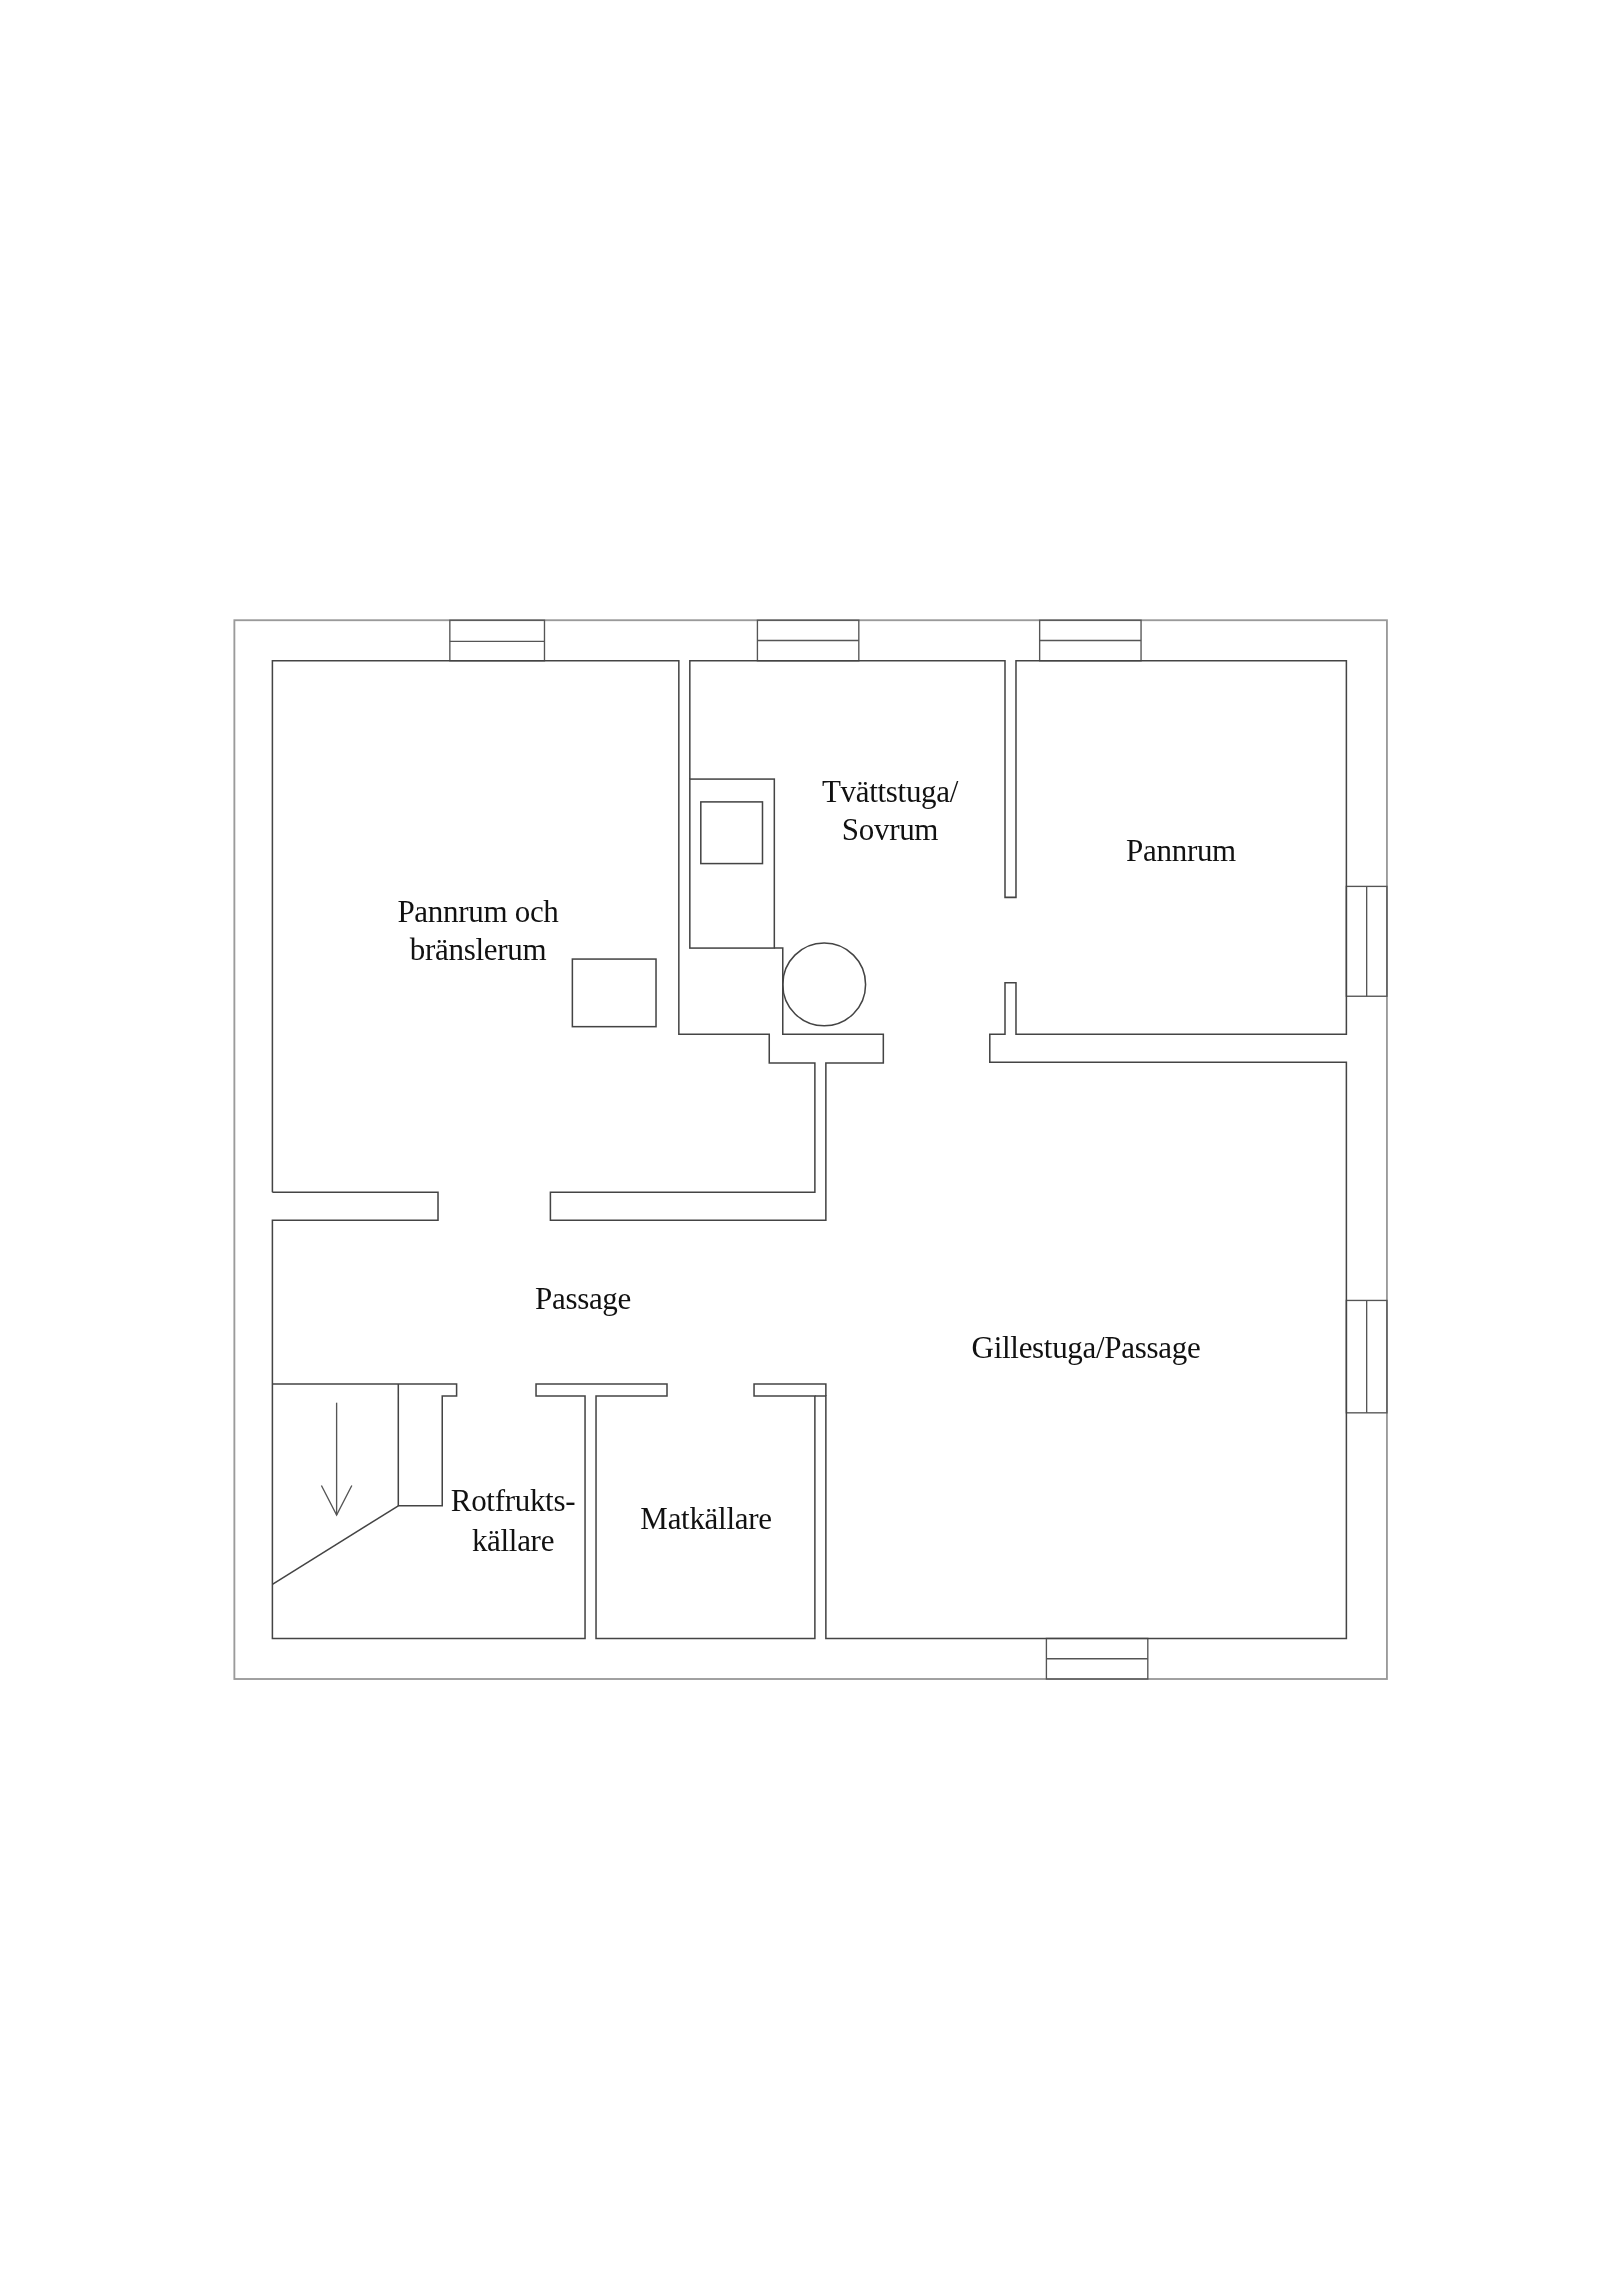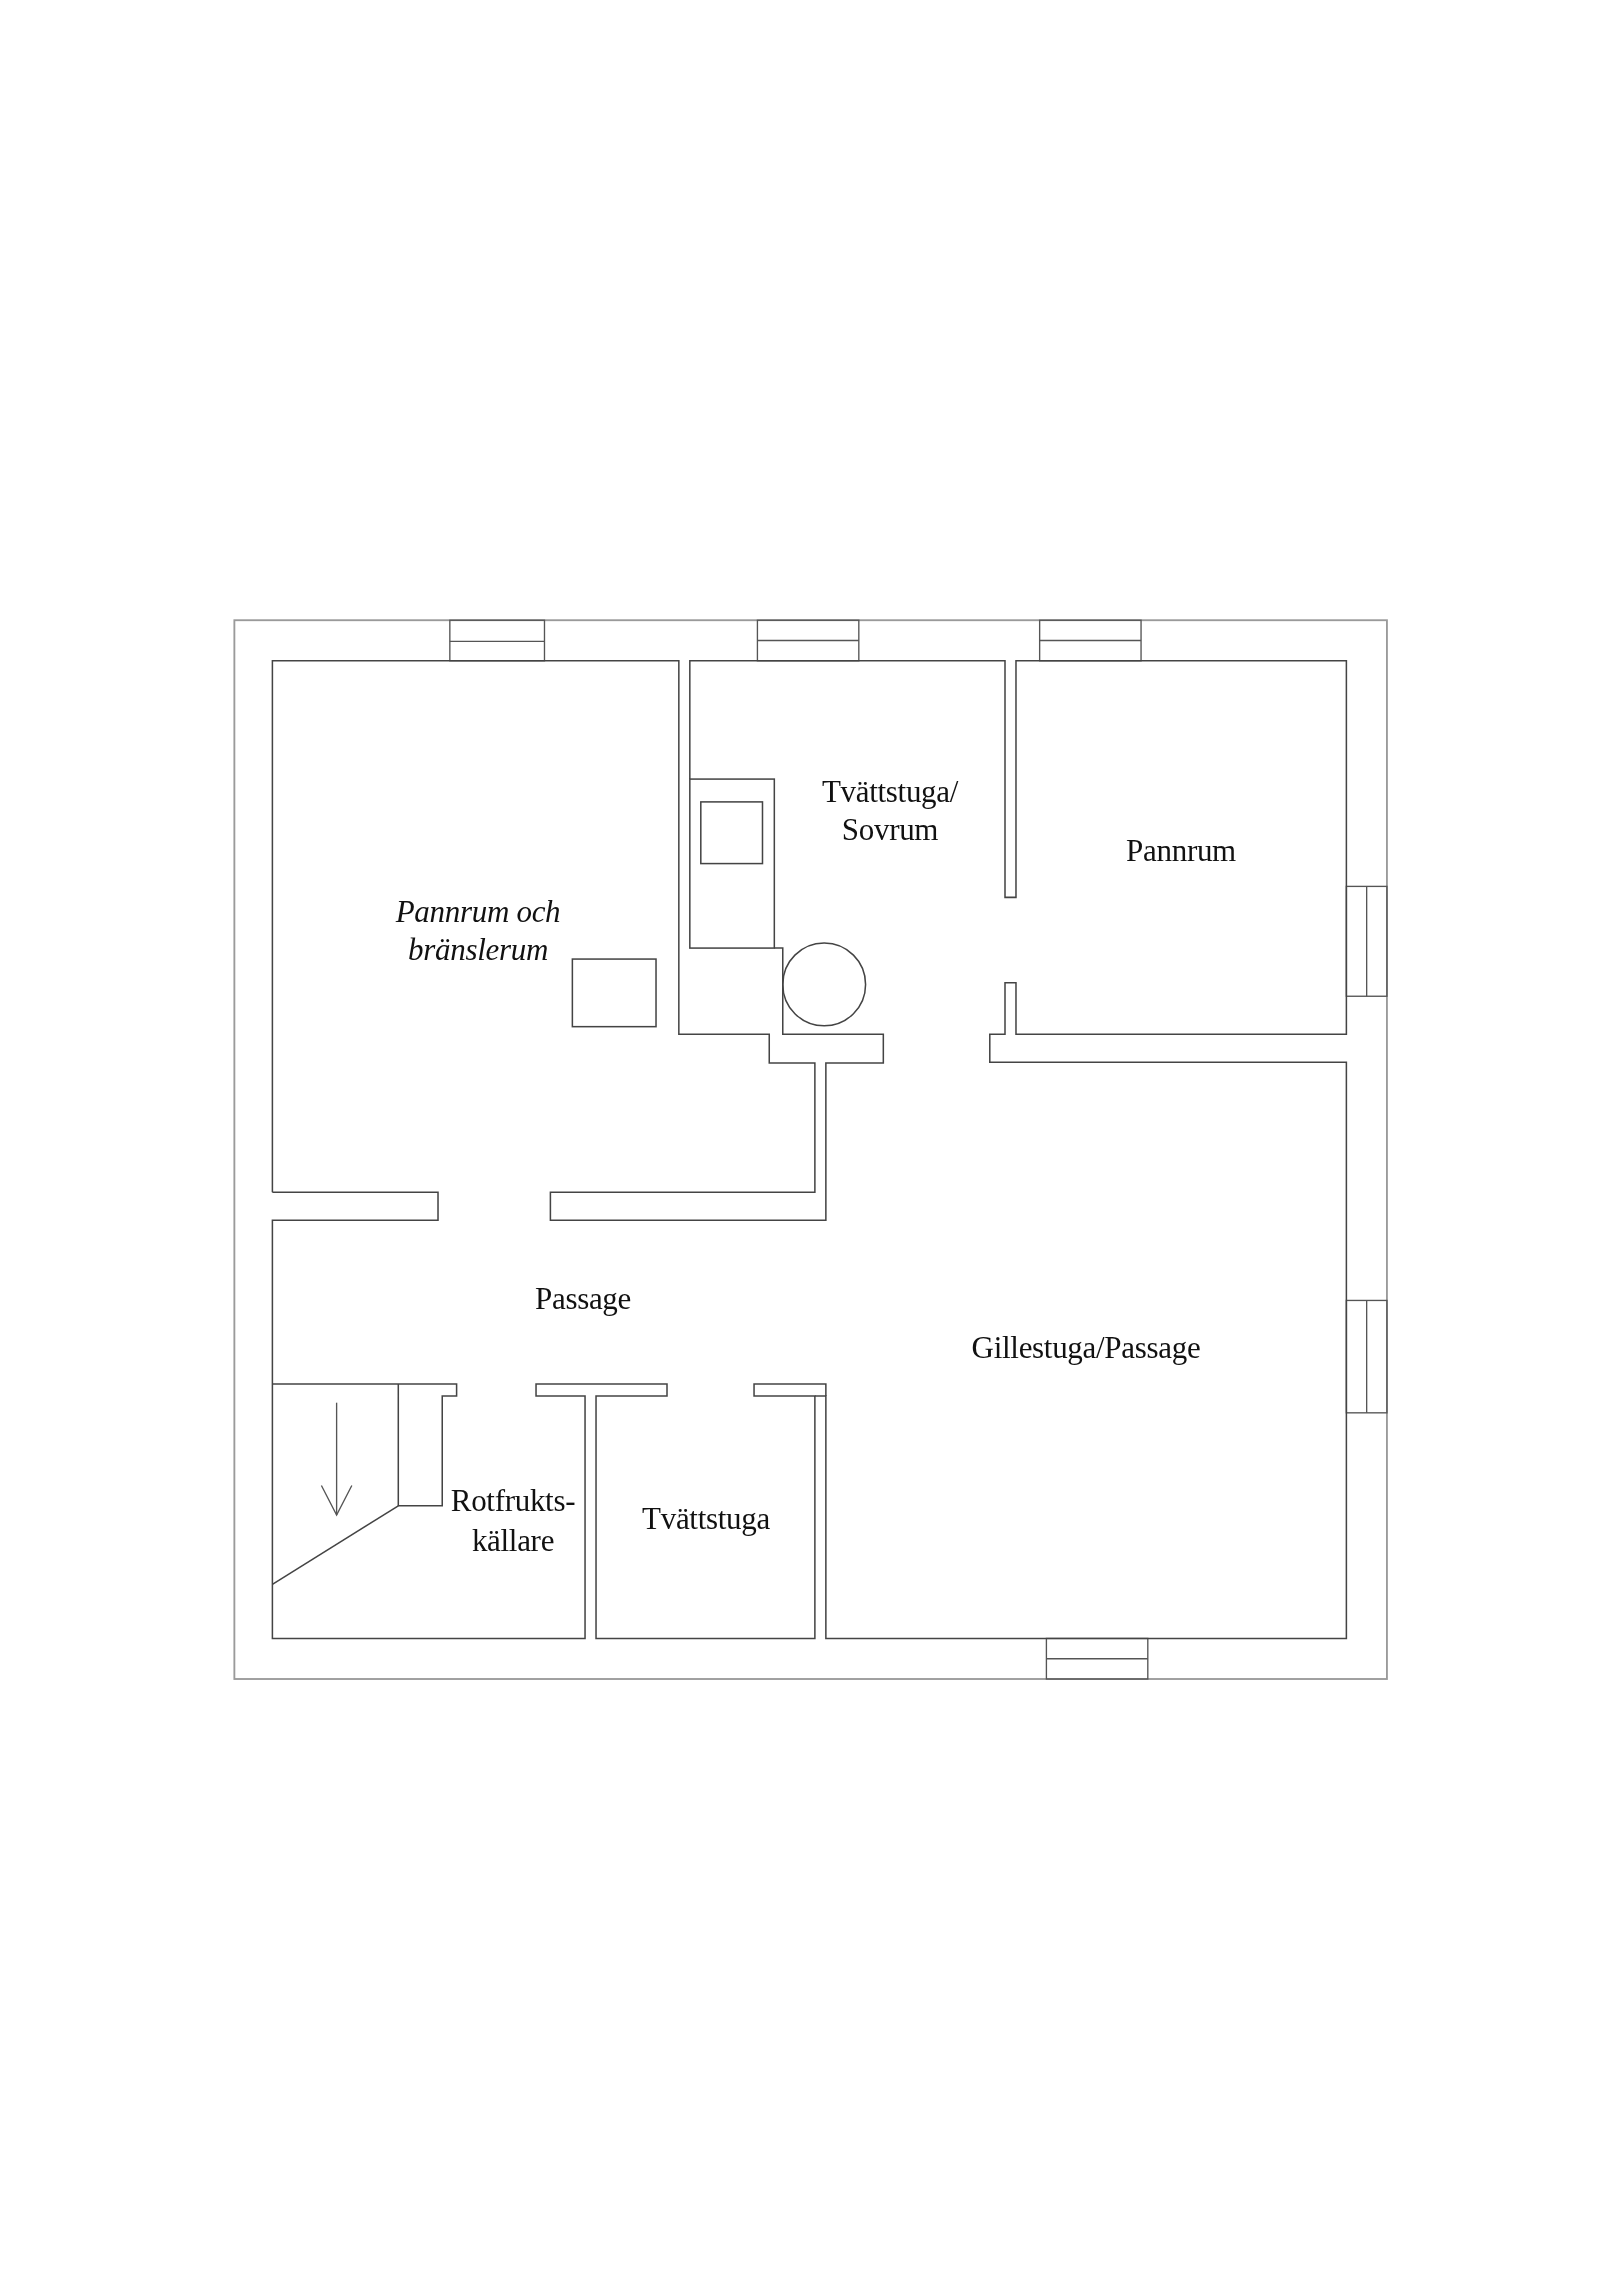--- a/index.html
+++ b/index.html
@@ -68,21 +68,21 @@
 
   <path class="wall" d="M 322 1638 L 540 1638 L 540 1652 L 523 1652 L 523 1782 L 471 1782 L 471 1638"></path>
   <path class="wall" d="M 322 1638 L 322 1939 L 692 1939 L 692 1652 L 634 1652 L 634 1638 L 789 1638 L 789 1652 L 705 1652 L 705 1939 L 964 1939 L 964 1652 L 892 1652 L 892 1638 L 977 1638 L 977 1652"></path>
   <line class="wall" x1="471" y1="1782" x2="322" y2="1875"></line>
   <g>
     <line class="thin" x1="398" y1="1660" x2="398" y2="1793"></line>
     <polyline class="thin" points="380,1758 398,1793 416,1758"></polyline>
   </g>
 </svg>
 
-<div class="label" style="left:478px; top:893px;font-style:italic;">
+<div class="label" style="left:478px; top:893px;">
   <div>Pannrum och</div>
   <div>bränslerum</div>
 </div>
 <div class="label" style="left:890px; top:773px;">
   <div>Tvättstuga/</div>
   <div>Sovrum</div>
 </div>
 <div class="label" style="left:1181px; top:832px;">
   <div>Pannrum</div>
 </div>
@@ -90,15 +90,15 @@
   <div>Passage</div>
 </div>
 <div class="label" style="left:1086px; top:1329px;">
   <div>Gillestuga/Passage</div>
 </div>
 <div class="label" style="left:513px; top:1481px; line-height:40px;">
   <div>Rotfrukts-</div>
   <div>källare</div>
 </div>
 <div class="label" style="left:706px; top:1500px;">
-  <div>Tvättstuga</div>
+  <div>Matkällare</div>
 </div>
 
 
 </body></html>

